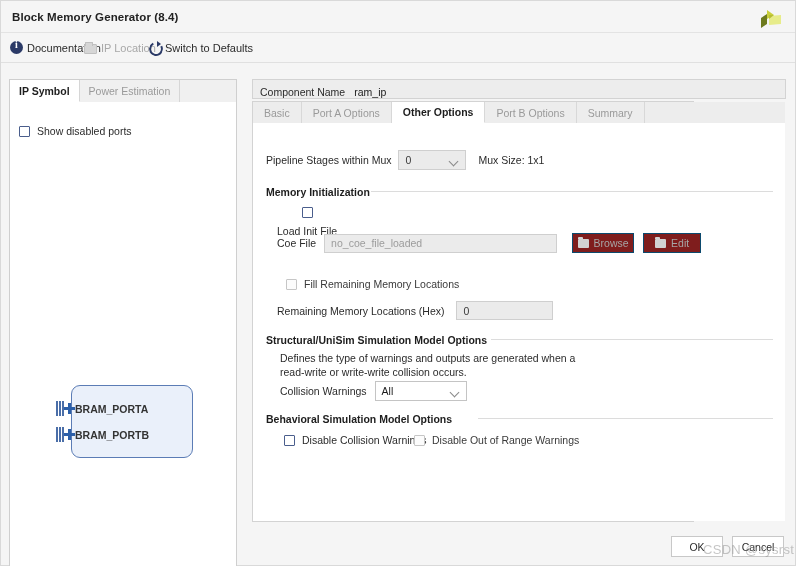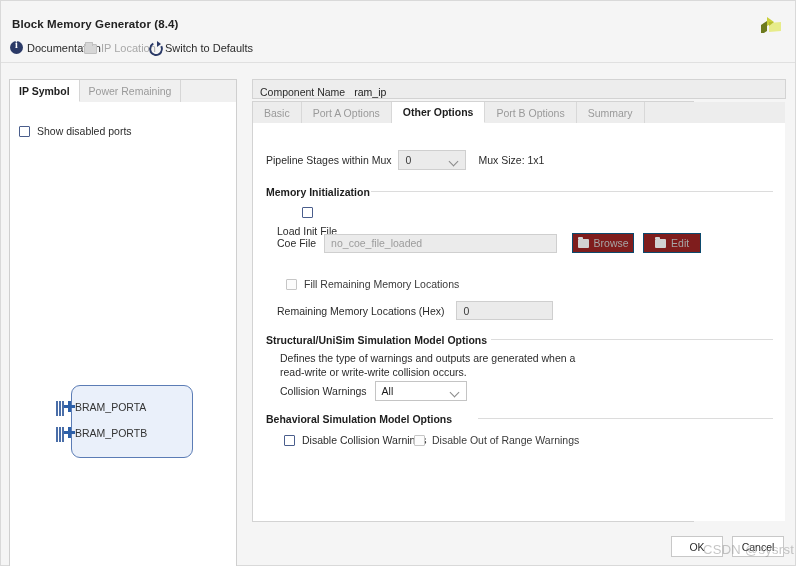--- a/index.html
+++ b/index.html
@@ -14,21 +14,21 @@
   }
   #app {
     position: relative;
     width: 796px; height: 566px;
     background: #f5f5f5;
     border: 1px solid #d9d9d9;
   }
 
   
   .titlebar {
-    position: absolute; left: 0; top: 8px; width: 794px; height: 31px;
+    position: absolute; left: 0; top: 1px; width: 794px; height: 31px;
     background: #f5f5f5;
     border-bottom: 1px solid #e3e3e3;
   }
   .title-text {
     position: absolute; left: 11px; top: 9px;
     font-size: 11.5px; font-weight: bold; color: #222;
     letter-spacing: 0.1px;
   }
   .brand-logo {
     position: absolute; right: 10px; top: 4px; width: 28px; height: 26px;
@@ -113,21 +113,21 @@
   }
   .cbx.enabled { border-color: #4a5e8c; }
   .cbx.disabled { border-color: #c6c6c6; background: #fcfcfc; }
 
   
   .ip-symbol {
     position: absolute; left: 61px; top: 283px; width: 122px; height: 73px;
     background: #eaf0fa; border: 1px solid #5b7cb5; border-radius: 9px;
   }
   .port-row {
-    position: absolute; left: -16px; display: flex; align-items: flex-start; 
+    position: absolute; left: -16px; display: flex; align-items: center;  font-weight: bold;
   }
   .port-row.a { top: 15px; }
   .port-row.b { top: 41px; }
   .bus-pin { width: 8px; height: 15px; flex: none; position: relative; }
   .bus-pin::before, .bus-pin::after {
     content: ""; position: absolute; top: 0; width: 1.5px; height: 15px; background: #4a6ea8;
   }
   .bus-pin::before { left: 0; box-shadow: 3px 0 0 #4a6ea8; }
   .bus-pin::after { left: 6px; }
   .plus-ico { width: 11px; height: 11px; position: relative; flex: none; }
@@ -259,21 +259,21 @@
       <span>Switch to Defaults</span>
     </div>
   </div>
 
   <div class="left-panel">
     <div class="lp-tabbar">
       <div class="lp-tab active">
         <span>IP Symbol</span>
       </div>
       <div class="lp-tab">
-        <span>Power Remaining</span>
+        <span>Power Estimation</span>
       </div>
       <div class="lp-tab spacer"></div>
     </div>
 
     <div class="lp-body">
       <div class="showports">
         <span class="cbx enabled"></span>
         <span>Show disabled ports</span>
       </div>
 

